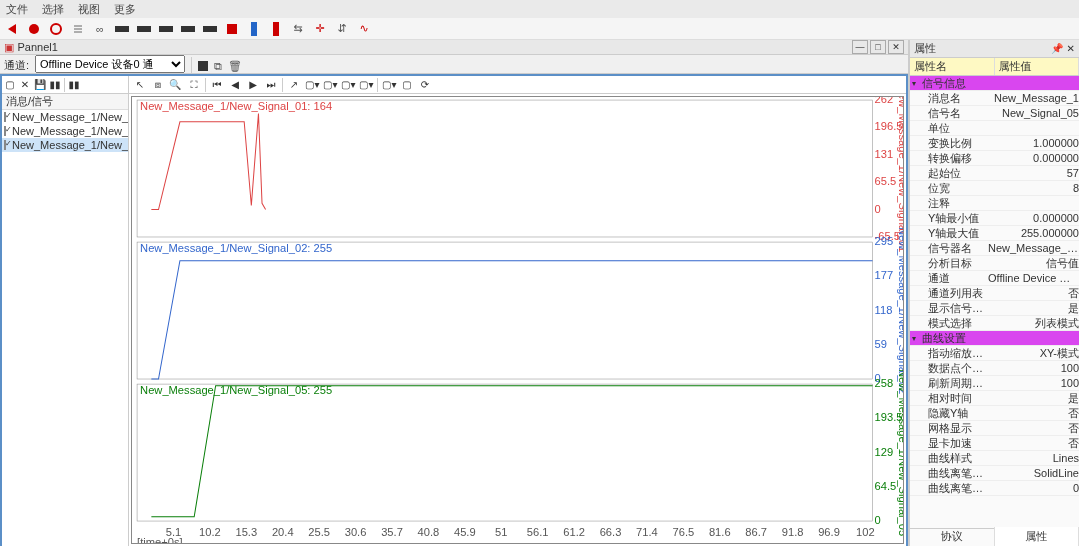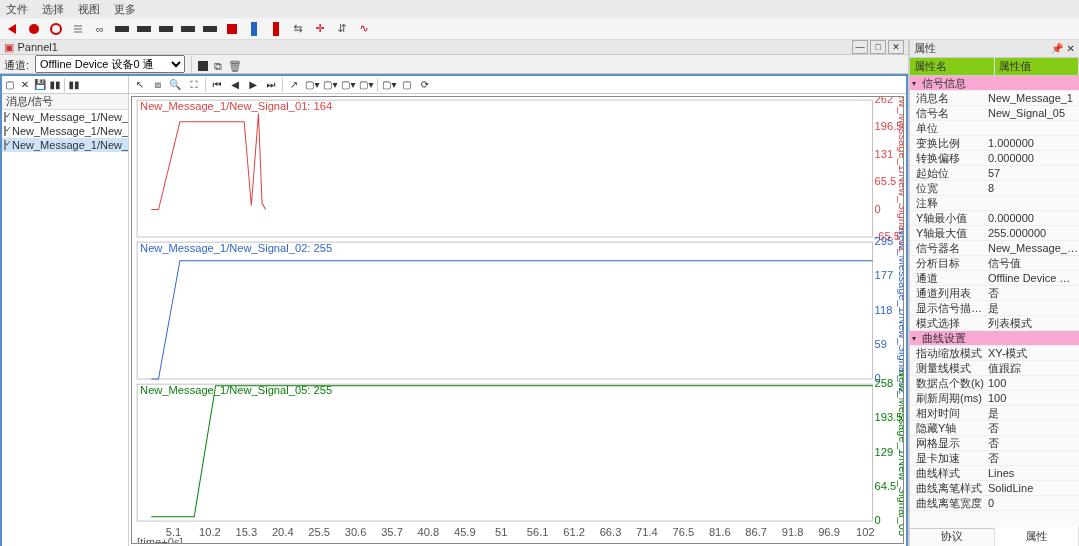--- a/index.html
+++ b/index.html
@@ -27,29 +27,29 @@
 .siglist .cb::after { content: "✓"; font-size: 8px; position: absolute; top: -2px; left: 0; color: #333; }
 .siglist .sw { width: 8px; height: 8px; display: inline-block; }
 .plots { flex: 1; display: flex; flex-direction: column; background: #fff; position: relative; }
 .plot-toolbar { height: 18px; display: flex; align-items: center; gap: 4px; border-bottom: 1px solid #ccc; padding: 0 4px; }
 .plot-toolbar span { font-size: 10px; width: 14px; text-align: center; }
 .plot-area { flex: 1; position: relative; border: 1px solid #888; margin: 2px; }
 .plot-area svg { width: 100%; height: 100%; display: block; }
 .right { width: 170px; background: #fafafa; display: flex; flex-direction: column; border-left: 1px solid #ccc; }
 .right .title { height: 18px; display: flex; align-items: center; justify-content: space-between; padding: 0 4px; background: #e8e8e8; border-bottom: 1px solid #ccc; }
 .right .title .x { font-size: 10px; }
-.right .gridhdr { display: flex; border-bottom: 1px solid #ccc; background: #84cc16; }
+.right .gridhdr { display: flex; border-bottom: 1px solid #ccc; background: #fef9c3; }
 .right .gridhdr div { flex: 1; padding: 1px 4px; border-right: 1px solid #ddd; }
 .right .gridbody { flex: 1; overflow-y: auto; overflow-x: hidden; }
 .right .prow { display: flex; border-bottom: 1px solid #eee; height: 15px; align-items: center; }
-.right .prow .k { width: 74px; padding-left: 6px; overflow: hidden; white-space: nowrap; text-overflow: ellipsis; }
-.right .prow .v { flex: 1; padding-left: 4px; overflow: hidden; white-space: nowrap; text-overflow: ellipsis; }
+.right .prow .k { width: 74px; padding-left: 18px; overflow: hidden; white-space: nowrap; text-overflow: ellipsis; }
+.right .prow .v { flex: 1; padding-left: 4px; overflow: hidden; white-space: nowrap; text-overflow: ellipsis; text-align: right; }
 .right .prow.cat .k { padding-left: 4px; font-weight: normal; }
 .right .prow.cat::before { content: "▾"; font-size: 8px; margin-left: 2px; margin-right: 2px; }
-.right .prow.cat { background: #f9a8d4; }
+.right .prow.cat { background: #d946ef; }
 .right .prow .colorbox { display: inline-block; width: 10px; height: 10px; vertical-align: middle; margin-right: 2px; }
 .right .footer { height: 18px; display: flex; border-top: 1px solid #ccc; align-items: flex-end; }
 .right .footer span { flex: 1; text-align: center; padding: 2px 0; border-right: 1px solid #ddd; }
 .right .footer span.active { background: #fff; }
 </style>
 </head>
 <body>
 
 <div class="menubar">
   <span>文件</span>
@@ -334,24 +334,20 @@
         </div>
         <div class="prow cat">
           <span class="k">曲线设置</span>
           <span class="v"></span>
         </div>
         <div class="prow">
           <span class="k">指动缩放模式</span>
           <span class="v">XY-模式</span>
         </div>
         <div class="prow">
-          <span class="k">测量线模式</span>
-          <span class="v">值跟踪</span>
-        </div>
-        <div class="prow">
           <span class="k">数据点个数(k)</span>
           <span class="v">100</span>
         </div>
         <div class="prow">
           <span class="k">刷新周期(ms)</span>
           <span class="v">100</span>
         </div>
         <div class="prow">
           <span class="k">相对时间</span>
           <span class="v">是</span>

